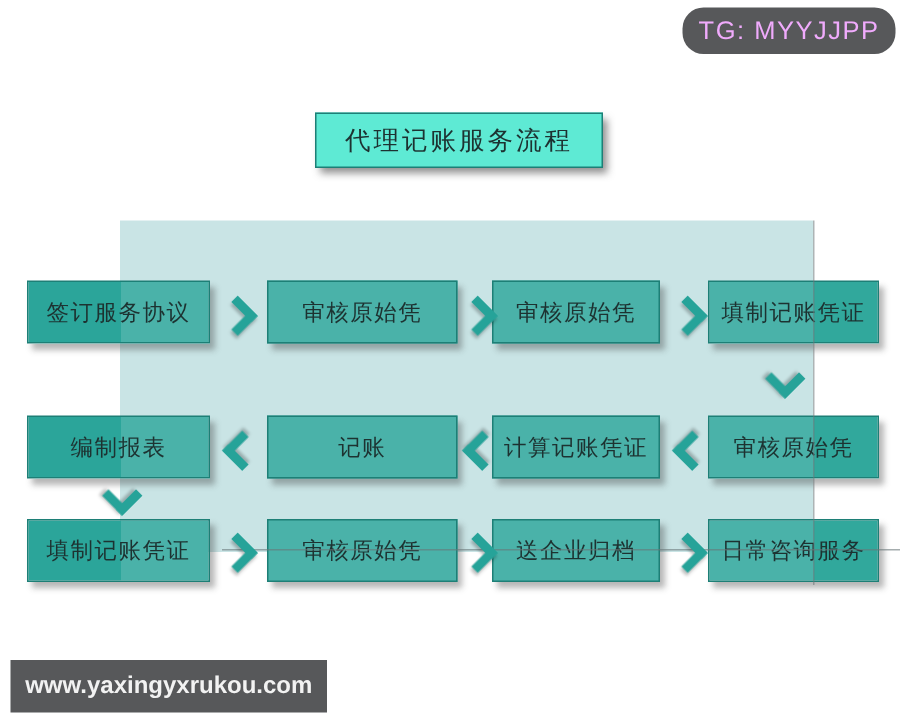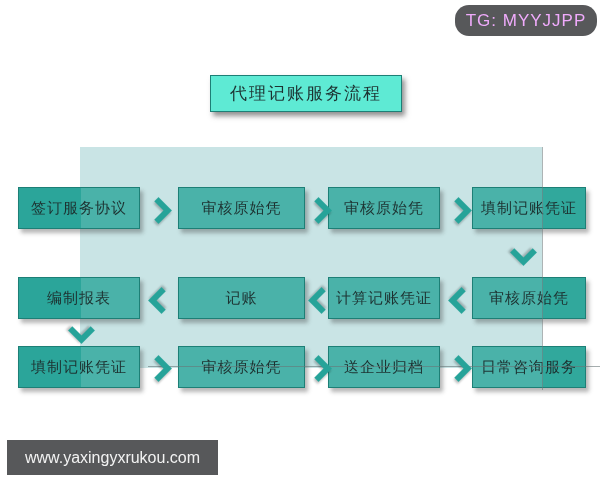--- a/index.html
+++ b/index.html
@@ -44,21 +44,21 @@
 
   
   .hline{position:absolute;left:148px;top:366px;width:452px;height:1px;
          background:rgba(105,118,120,.6);z-index:3;}
   .vline{position:absolute;left:542px;top:147px;width:1px;height:243px;
          background:rgba(105,118,120,.55);z-index:3;}
 
   
   .footer{position:absolute;left:7px;top:440px;width:211px;height:35px;background:#57585a;
           color:#f2f2f2;font-family:"Liberation Sans", sans-serif;font-size:16px;
-          display:flex;align-items:center;justify-content:center;}
+          display:flex;align-items:center;justify-content:center;font-weight:bold;}
 </style>
 </head>
 <body>
 
 <div class="stage">
 
   <div class="badge">TG: MYYJJPP</div>
 
   <div class="title">代理记账服务流程</div>
 

